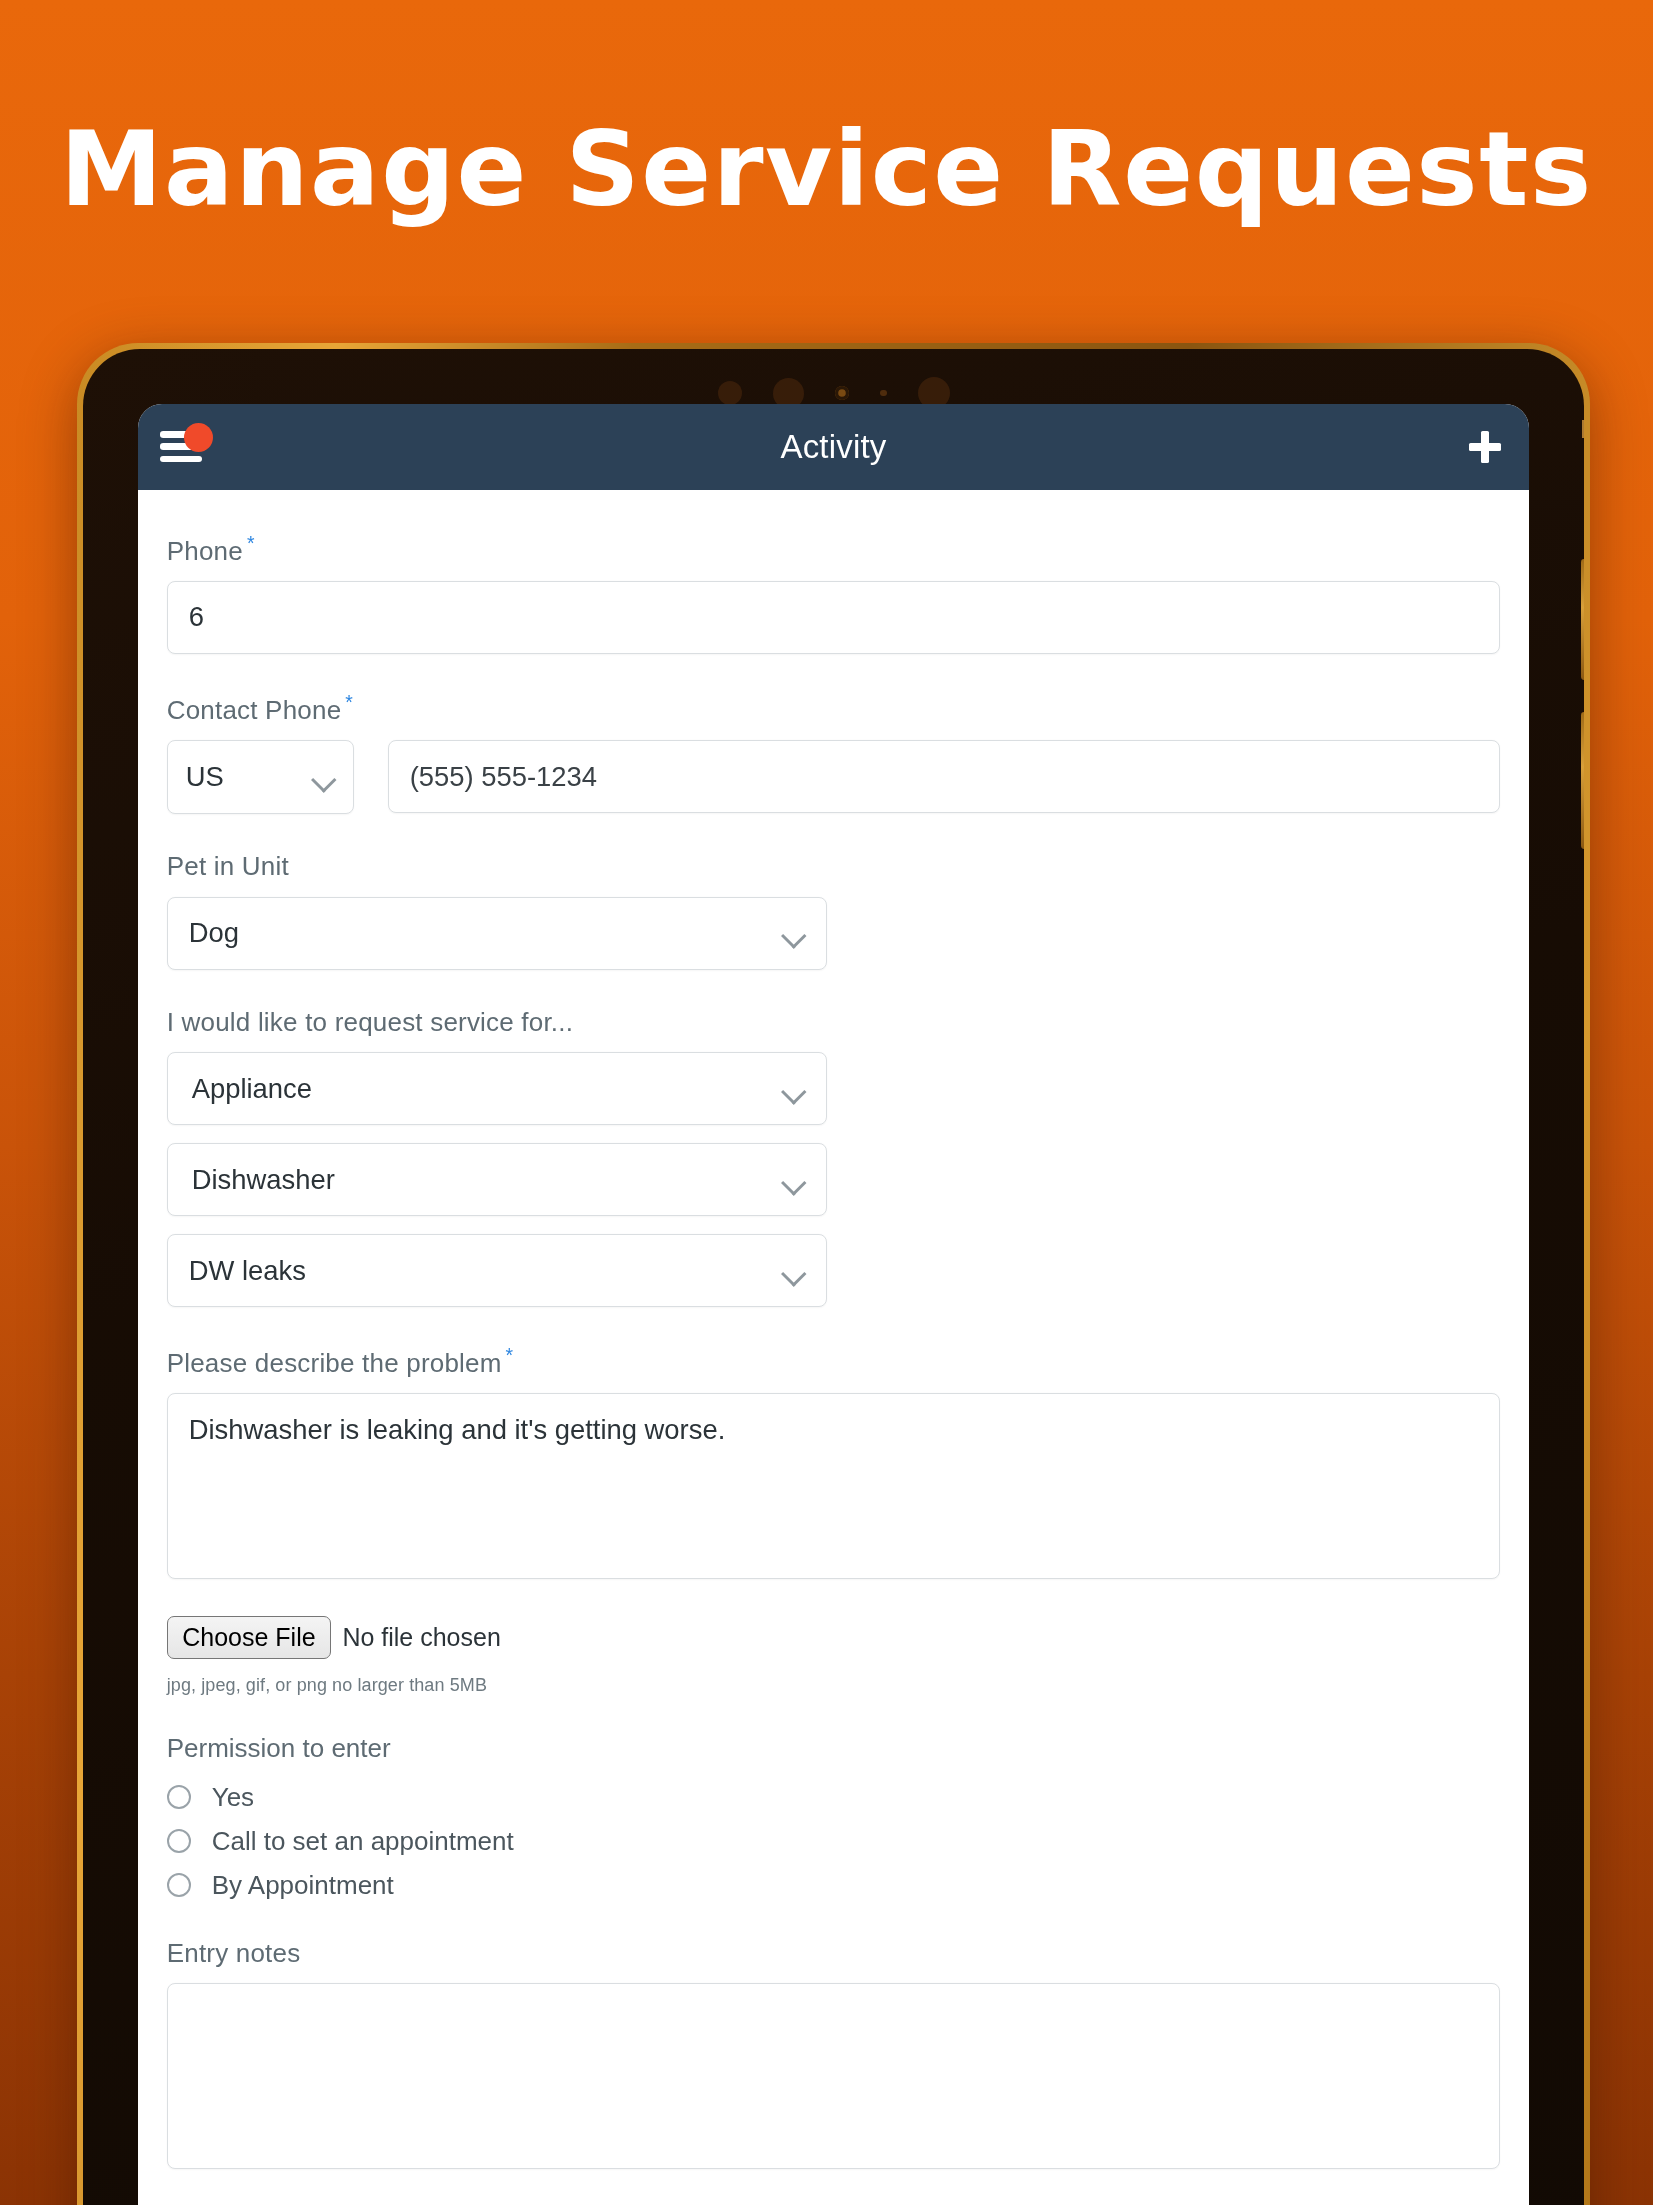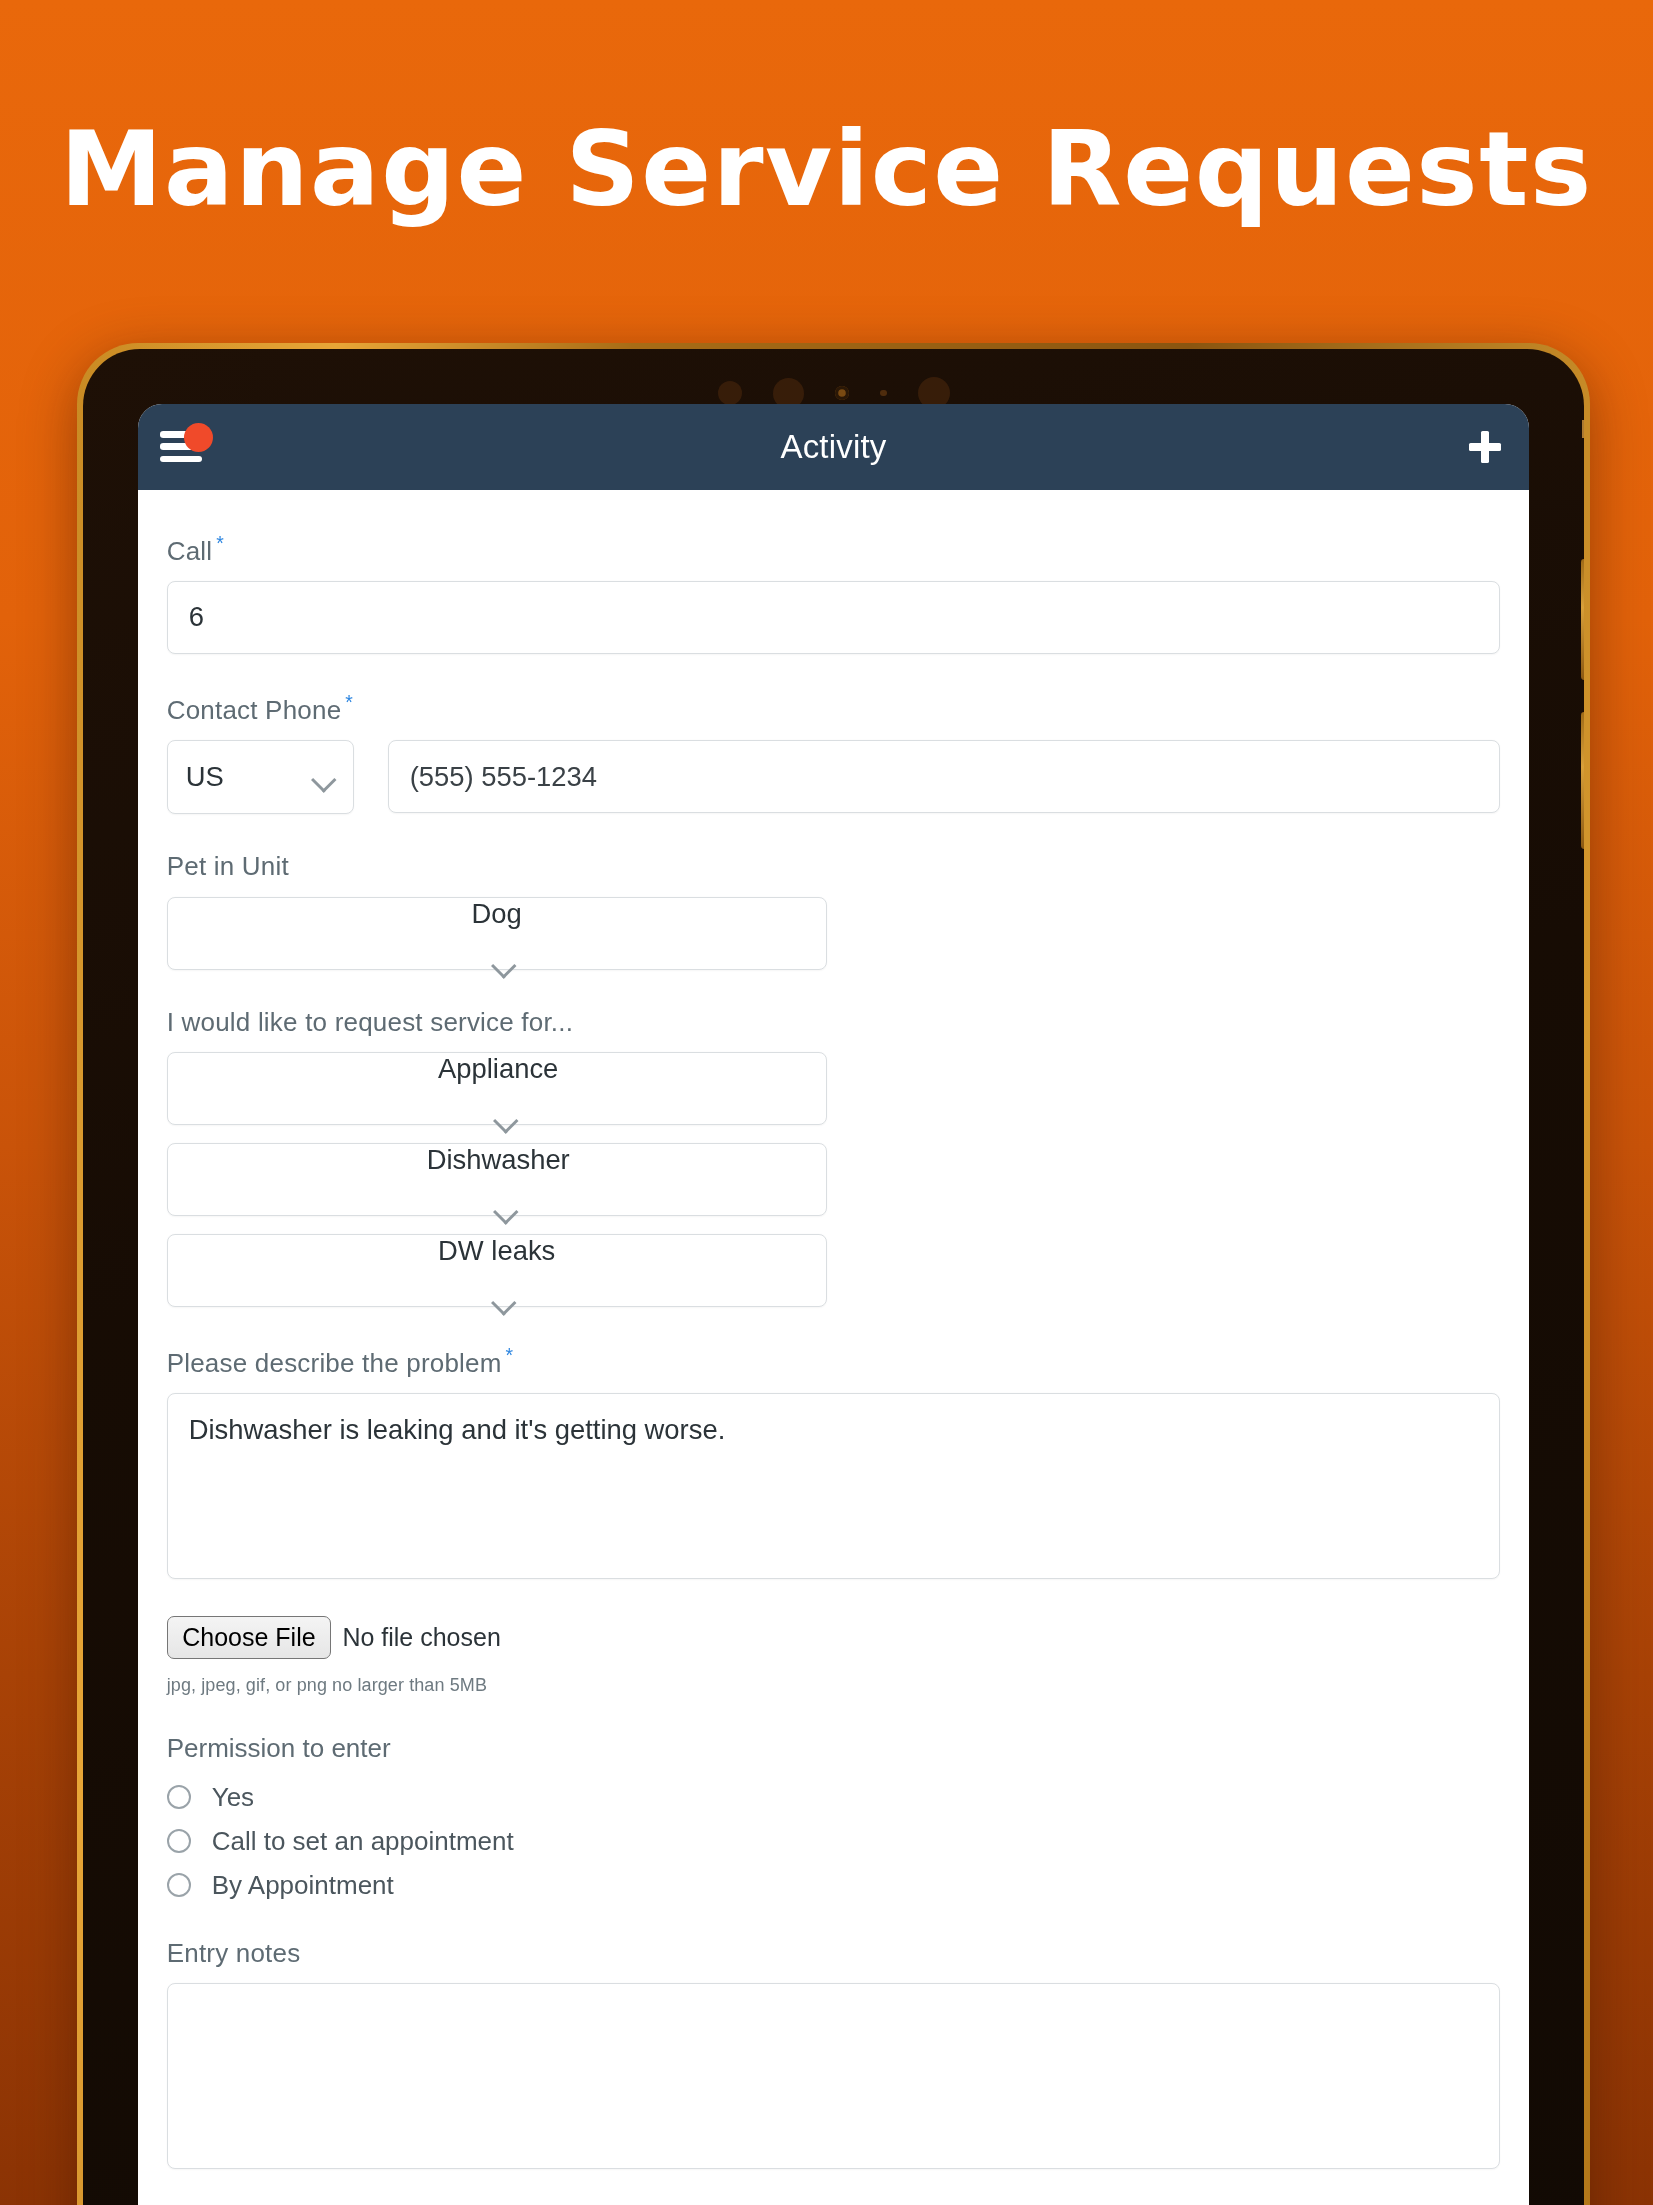--- a/index.html
+++ b/index.html
@@ -220,21 +220,21 @@
     border-radius: 8px;
     background: #FFFFFF;
     font-size: 27.4px;
     color: #2B3338;
     padding: 0 21px;
     display: flex;
     align-items: center;
     justify-content: space-between;
     box-shadow: 0 0.8px 1.6px rgba(0,0,0,.04);
   }
-  .select.narrow { width: 660px; flex-direction: column; }
+  .select.narrow { width: 660px; }
 
   .chev {
     width: 21px;
     height: 12px;
     position: relative;
     flex: 0 0 auto;
     margin-left: 14.5px;
   }
   .chev::before {
     content: "";
@@ -365,21 +365,21 @@
           <span class="notif-dot"></span>
         </div>
         <div class="appbar-title">Activity</div>
         <div class="plus-btn"></div>
       </div>
 
       <div class="form">
 
         <div class="field">
           <span class="label">
-            <span>Call</span><span class="req">*</span>
+            <span>Phone</span><span class="req">*</span>
           </span>
           <div class="input">6</div>
         </div>
 
         <div class="field">
           <span class="label">
             <span>Contact Phone</span><span class="req">*</span>
           </span>
           <div class="phone-row">
             <div class="cc-select">

